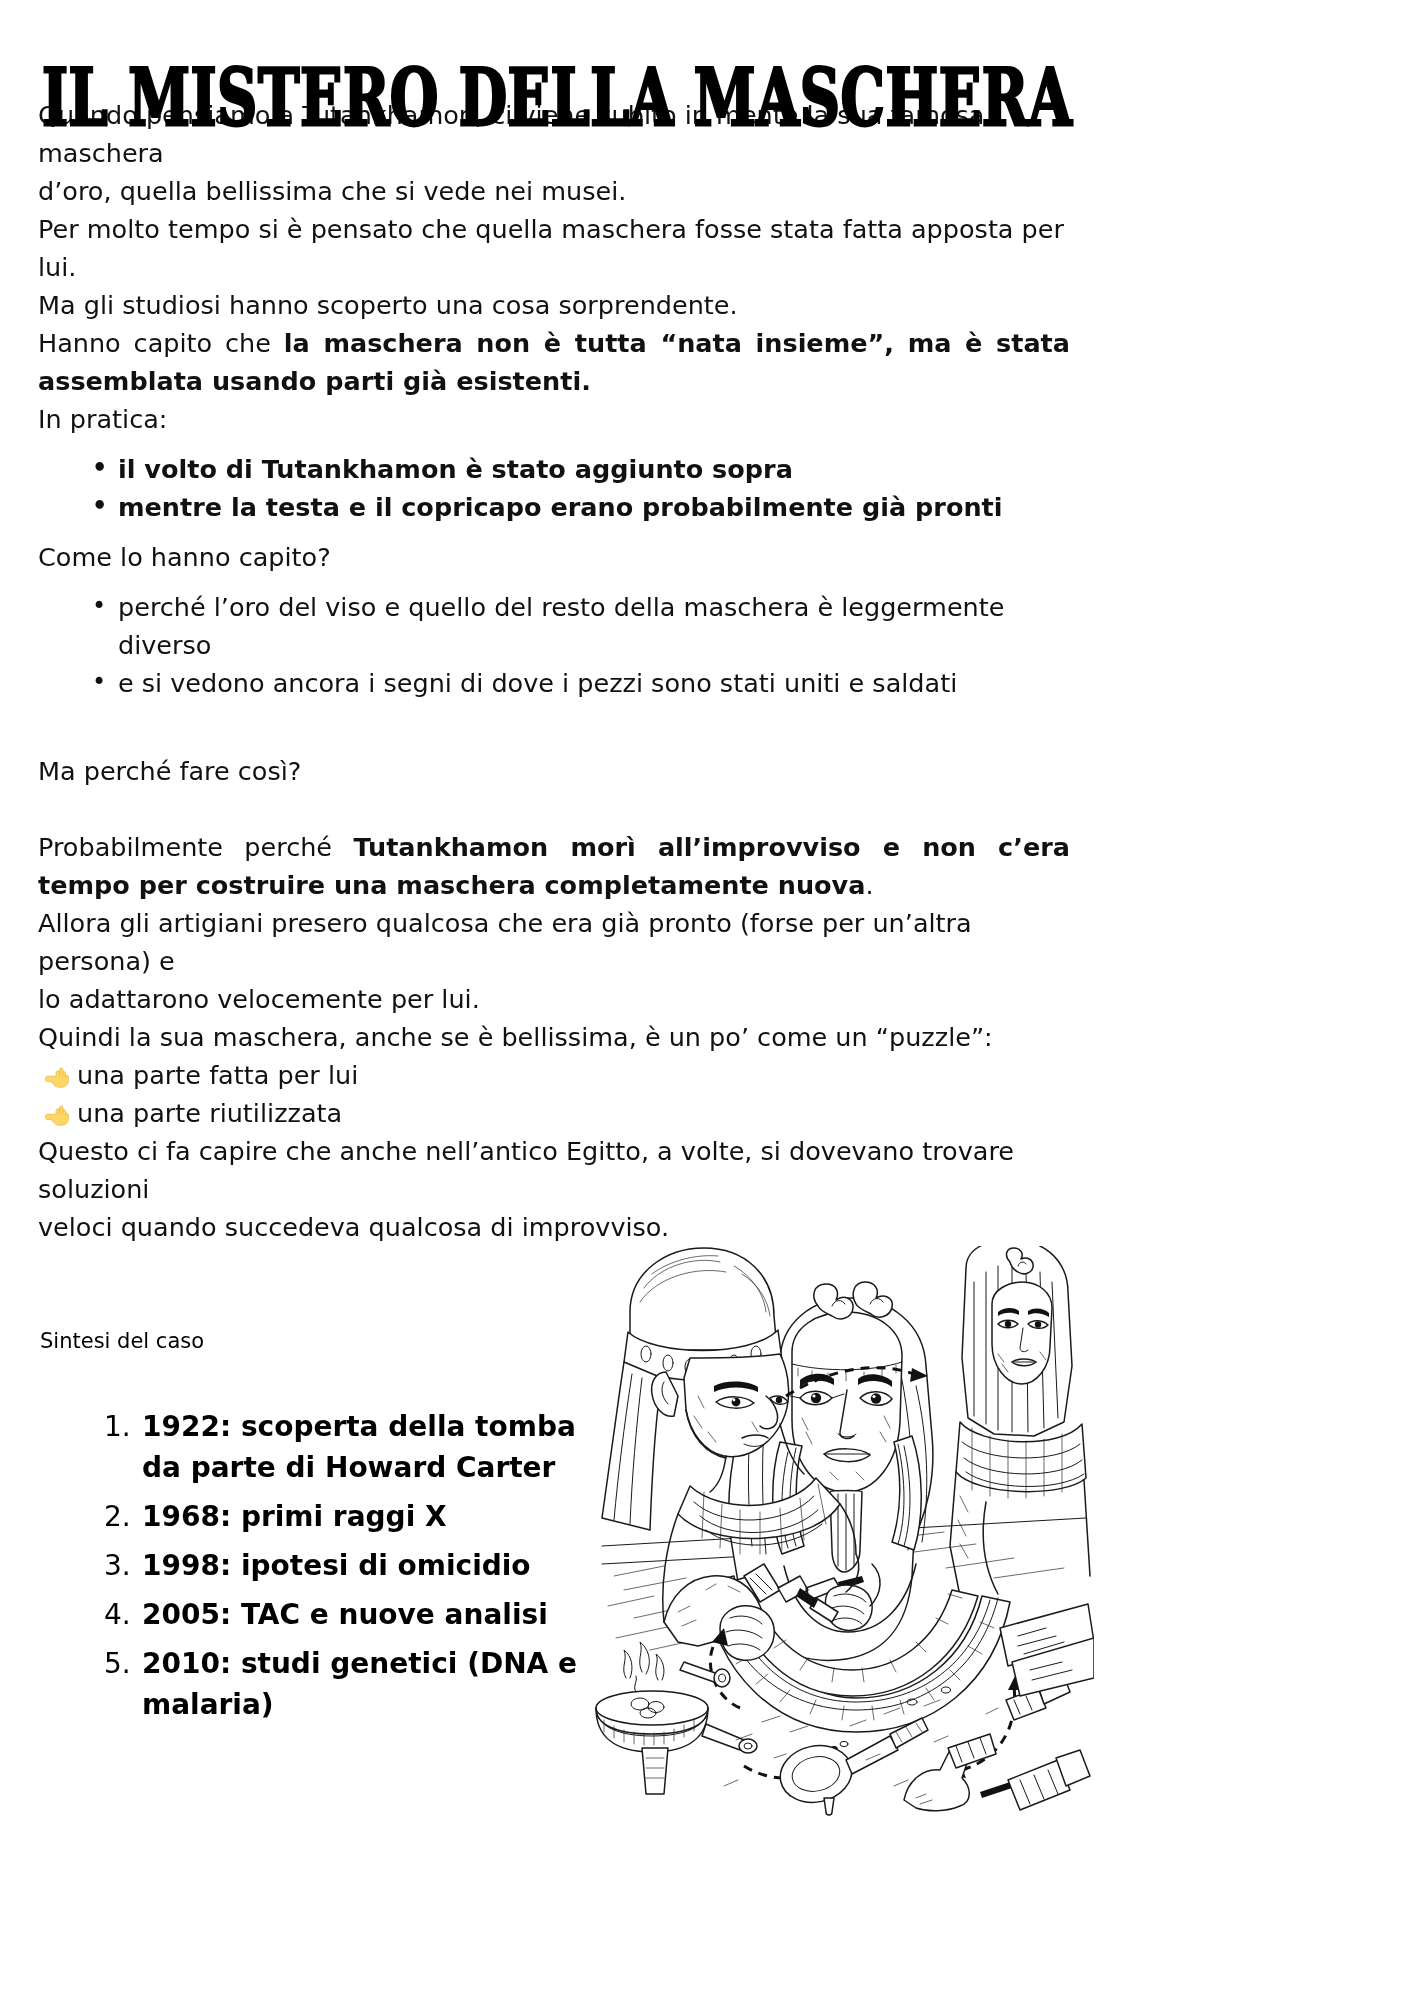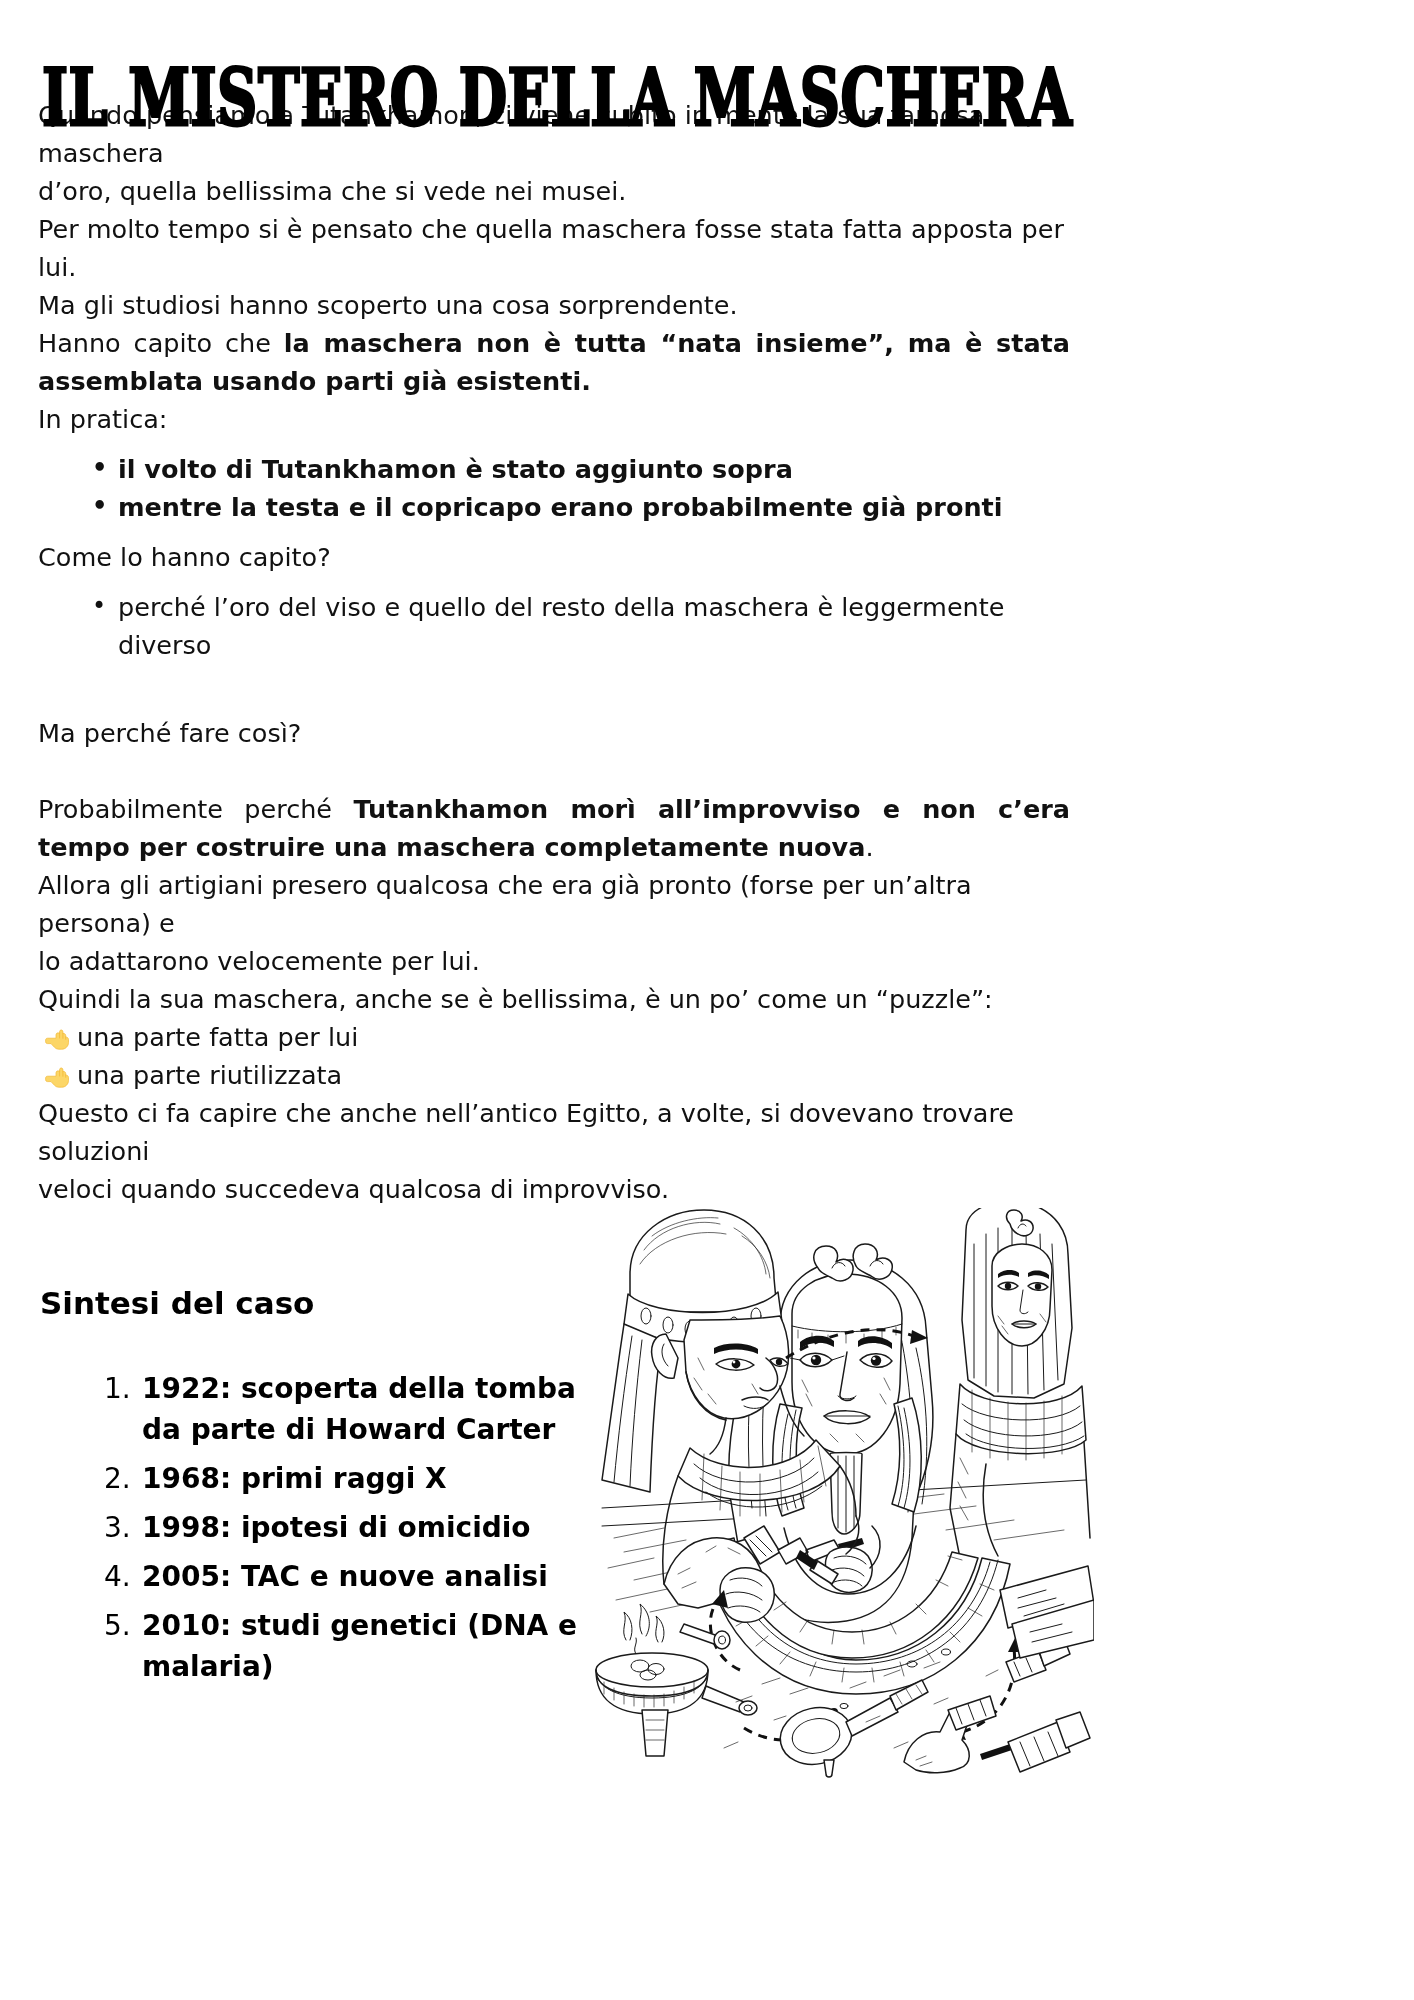--- a/index.html
+++ b/index.html
@@ -111,22 +111,22 @@
 
   
   .lower {
     position: relative;
     margin-top: 0;
   }
   .summary-block {
     width: 560px;
   }
   .summary-title {
-    font-weight: 700;
-    font-size: 31px;
+    font-weight: 400;
+    font-size: 21px;
     line-height: 38px;
     padding-left: 2px;
     margin: 0;
   }
   ol.numlist {
     margin: 0;
     padding: 0 0 0 58px;
     list-style: none;
     counter-reset: nl;
   }
@@ -187,20 +187,21 @@
 
     <ul class="bul bold">
       <li>il volto di Tutankhamon è stato aggiunto sopra</li>
       <li>mentre la testa e il copricapo erano probabilmente già pronti</li>
     </ul>
 
     <p class="p">Come lo hanno capito?</p>
 
     <ul class="bul">
       <li>perché l’oro del viso e quello del resto della maschera è leggermente diverso</li>
+      <li>e si vedono ancora i segni di dove i pezzi sono stati uniti e saldati</li>
     </ul>
 
     <div class="blank-line"></div>
 
     <p class="p">Ma perché fare così?</p>
 
     <div class="blank-line"></div>
 
     <p class="p justify">
       <span>Probabilmente perché </span><b>Tutankhamon morì all’improvviso e non c’era tempo per costruire una maschera completamente nuova</b><span>.</span>

